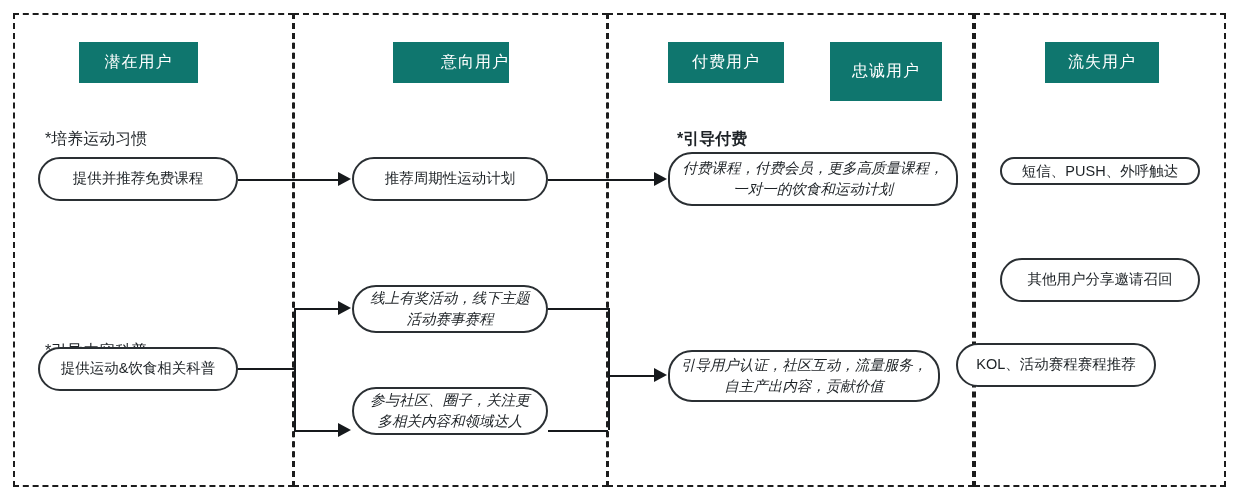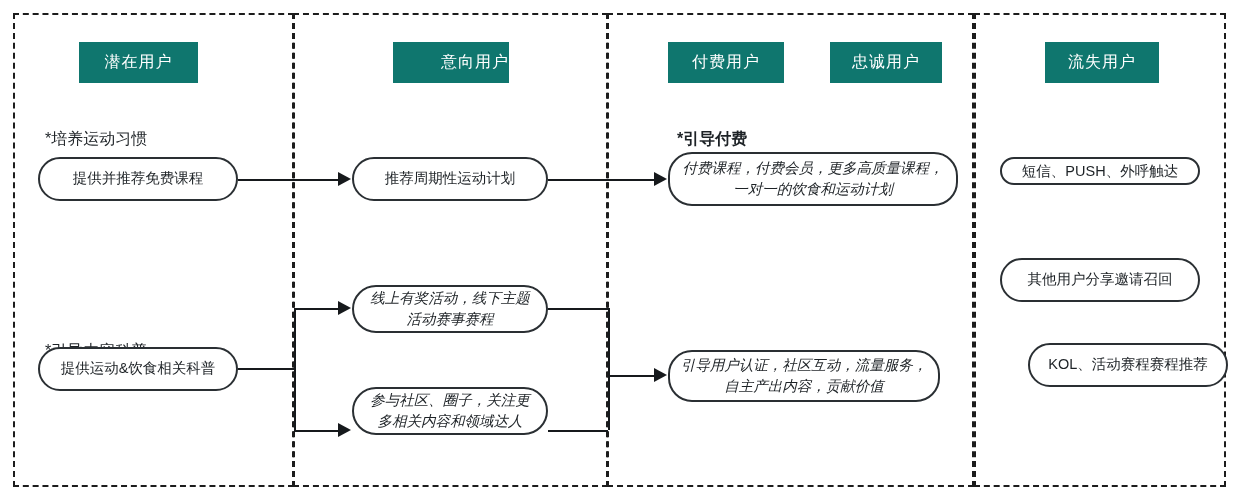--- a/index.html
+++ b/index.html
@@ -100,21 +100,21 @@
   </div>
 
   <div class="stage-chip" style="left:393px; top:42px; width:116px; height:41px;padding-left:48px;">
     <span>意向用户</span>
   </div>
 
   <div class="stage-chip" style="left:668px; top:42px; width:116px; height:41px;">
     <span>付费用户</span>
   </div>
 
-  <div class="stage-chip" style="left:830px; top:42px; width:112px; height:41px;">
+  <div class="stage-chip" style="left:830px; top:42px; width:112px; height:59px;">
     <span>忠诚用户</span>
   </div>
 
   <div class="stage-chip" style="left:1045px; top:42px; width:114px; height:41px;">
     <span>流失用户</span>
   </div>
 
   <div class="note" style="left:45px; top:129px;">*培养运动习惯</div>
 
   <div class="note" style="left:677px; top:129px;font-weight:bold;">*引导付费</div>
@@ -142,21 +142,21 @@
   <div class="hline" style="left:238px; top:179px; width:100px;"></div>
   <div class="arrowhead" style="left:338px; top:172px;"></div>
 
   <div class="hline" style="left:548px; top:179px; width:106px;"></div>
   <div class="arrowhead" style="left:654px; top:172px;"></div>
 
   <div class="node" style="left:1000px; top:258px; width:200px; height:44px;">
     <span>其他用户分享邀请召回</span>
   </div>
 
-  <div class="node" style="left:1028px; top:343px; width:200px; height:44px;">
+  <div class="node" style="left:956px; top:343px; width:200px; height:44px;">
     <span>KOL、活动赛程赛程推荐</span>
   </div>
 
   <div class="node" style="left:38px; top:347px; width:200px; height:44px;">
     <span>提供运动&amp;饮食相关科普</span>
   </div>
 
   <div class="node two-line" style="left:352px; top:285px; width:196px; height:48px;">
     <span>线上有奖活动，线下主题活动赛事赛程</span>
   </div>

